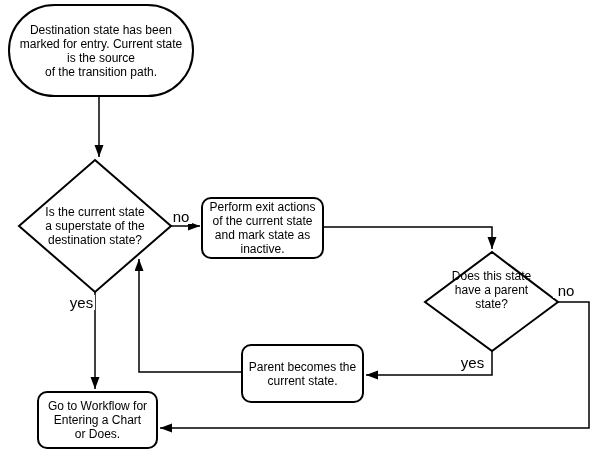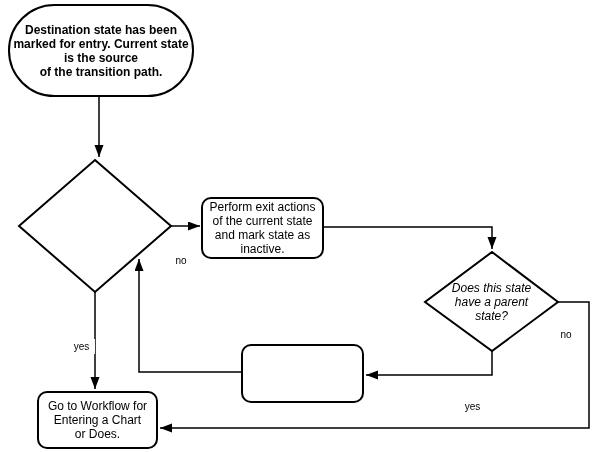--- a/index.html
+++ b/index.html
@@ -43,26 +43,25 @@
     line-height: 14px;
     color: var(--text, #000000);
     pointer-events: none;
   }
   .edge-label {
     position: absolute;
     display: flex;
     align-items: center;
     justify-content: center;
     text-align: center;
-    font-size: 10px;
+    font-size: 15px;
     line-height: 15px;
     color: var(--text, #000000);
     background: var(--canvas_bg, #ffffff);
     pointer-events: none;
-    margin-top: 44px;
   }
 </style>
 </head>
 <body>
 
 <div class="canvas">
 
   <svg class="diagram-svg" viewBox="0 0 600 452" xmlns="http://www.w3.org/2000/svg">
     <defs>
       <marker id="arrow" markerUnits="userSpaceOnUse" markerWidth="13" markerHeight="10" refX="12" refY="4.5" orient="auto">
@@ -79,35 +78,40 @@
     <path class="connector" d="M95,292 L95,389" marker-end="url(#arrow)"></path>
 
     <rect class="shape" x="9" y="5" width="184" height="91" rx="45.5" ry="45.5"></rect>
     <polygon class="shape" points="95,160 171,226 95,292 19,226"></polygon>
     <rect class="shape" x="202" y="198" width="121" height="60" rx="9" ry="9"></rect>
     <polygon class="shape" points="492,252 558,302 492,351 425,302"></polygon>
     <rect class="shape" x="242" y="345" width="121" height="57" rx="9" ry="9"></rect>
     <rect class="shape" x="38" y="392" width="119" height="56" rx="9" ry="9"></rect>
   </svg>
 
-  <div class="node-label" style="left:9px; top:5px; width:184px; height:91px;font-weight:bold;">Destination state has been
+  <div class="node-label" style="left:9px; top:5px; width:184px; height:91px;">Destination state has been
 marked for entry. Current state
 is the source
 of the transition path.</div>
 
+  <div class="node-label" style="left:19px; top:160px; width:152px; height:132px;">Is the current state
+a superstate of the
+destination state?</div>
 
   <div class="node-label" style="left:202px; top:198px; width:121px; height:60px;border-radius:23px;">Perform exit actions
 of the current state
 and mark state as
 inactive.</div>
 
-  <div class="node-label" style="left:425px; top:252px; width:133px; height:99px;font-style:italic;">Does this state
+  <div class="node-label" style="left:425px; top:240px; width:133px; height:99px;">Does this state
 have a parent
 state?</div>
 
+  <div class="node-label" style="left:242px; top:345px; width:121px; height:57px;">Parent becomes the
+current state.</div>
 
   <div class="node-label" style="left:38px; top:392px; width:119px; height:56px;">Go to Workflow for
 Entering a Chart
 or Does.</div>
 
   <div class="edge-label" style="left:170px; top:209px; width:22px; height:15px;">no</div>
 
   <div class="edge-label" style="left:68px; top:295px; width:27px; height:15px;">yes</div>
 
   <div class="edge-label" style="left:553px; top:283px; width:26px; height:15px;">no</div>

